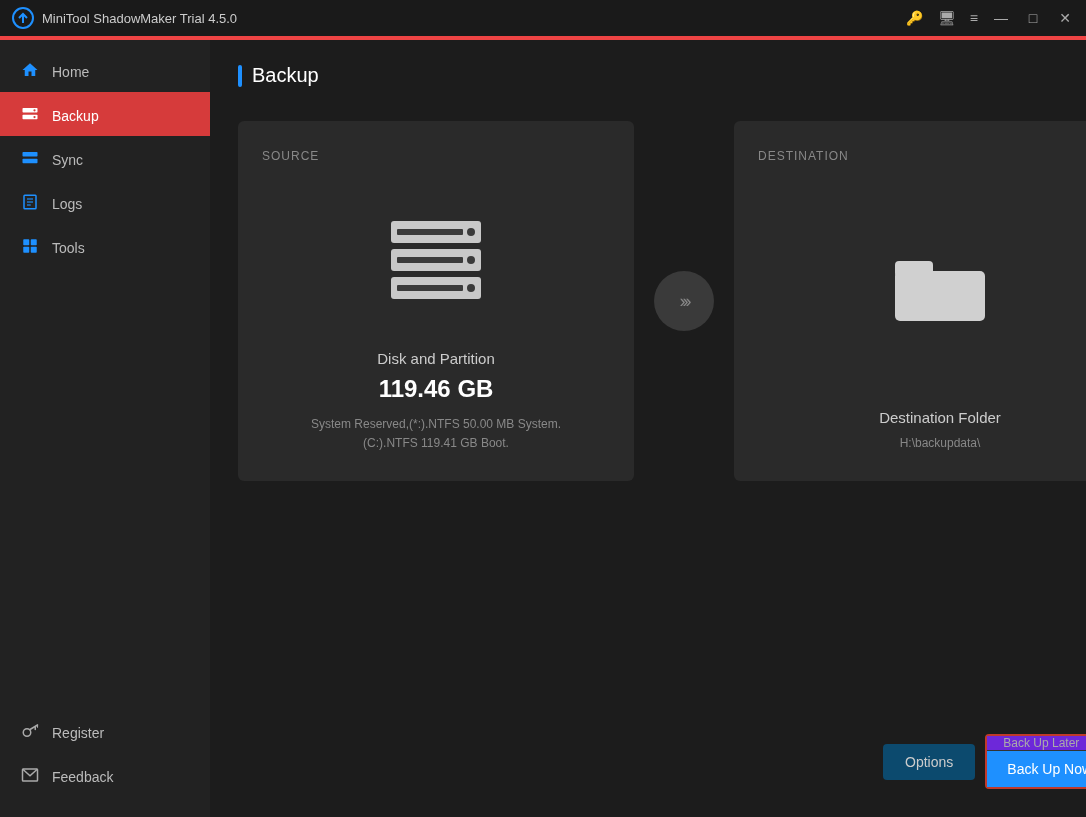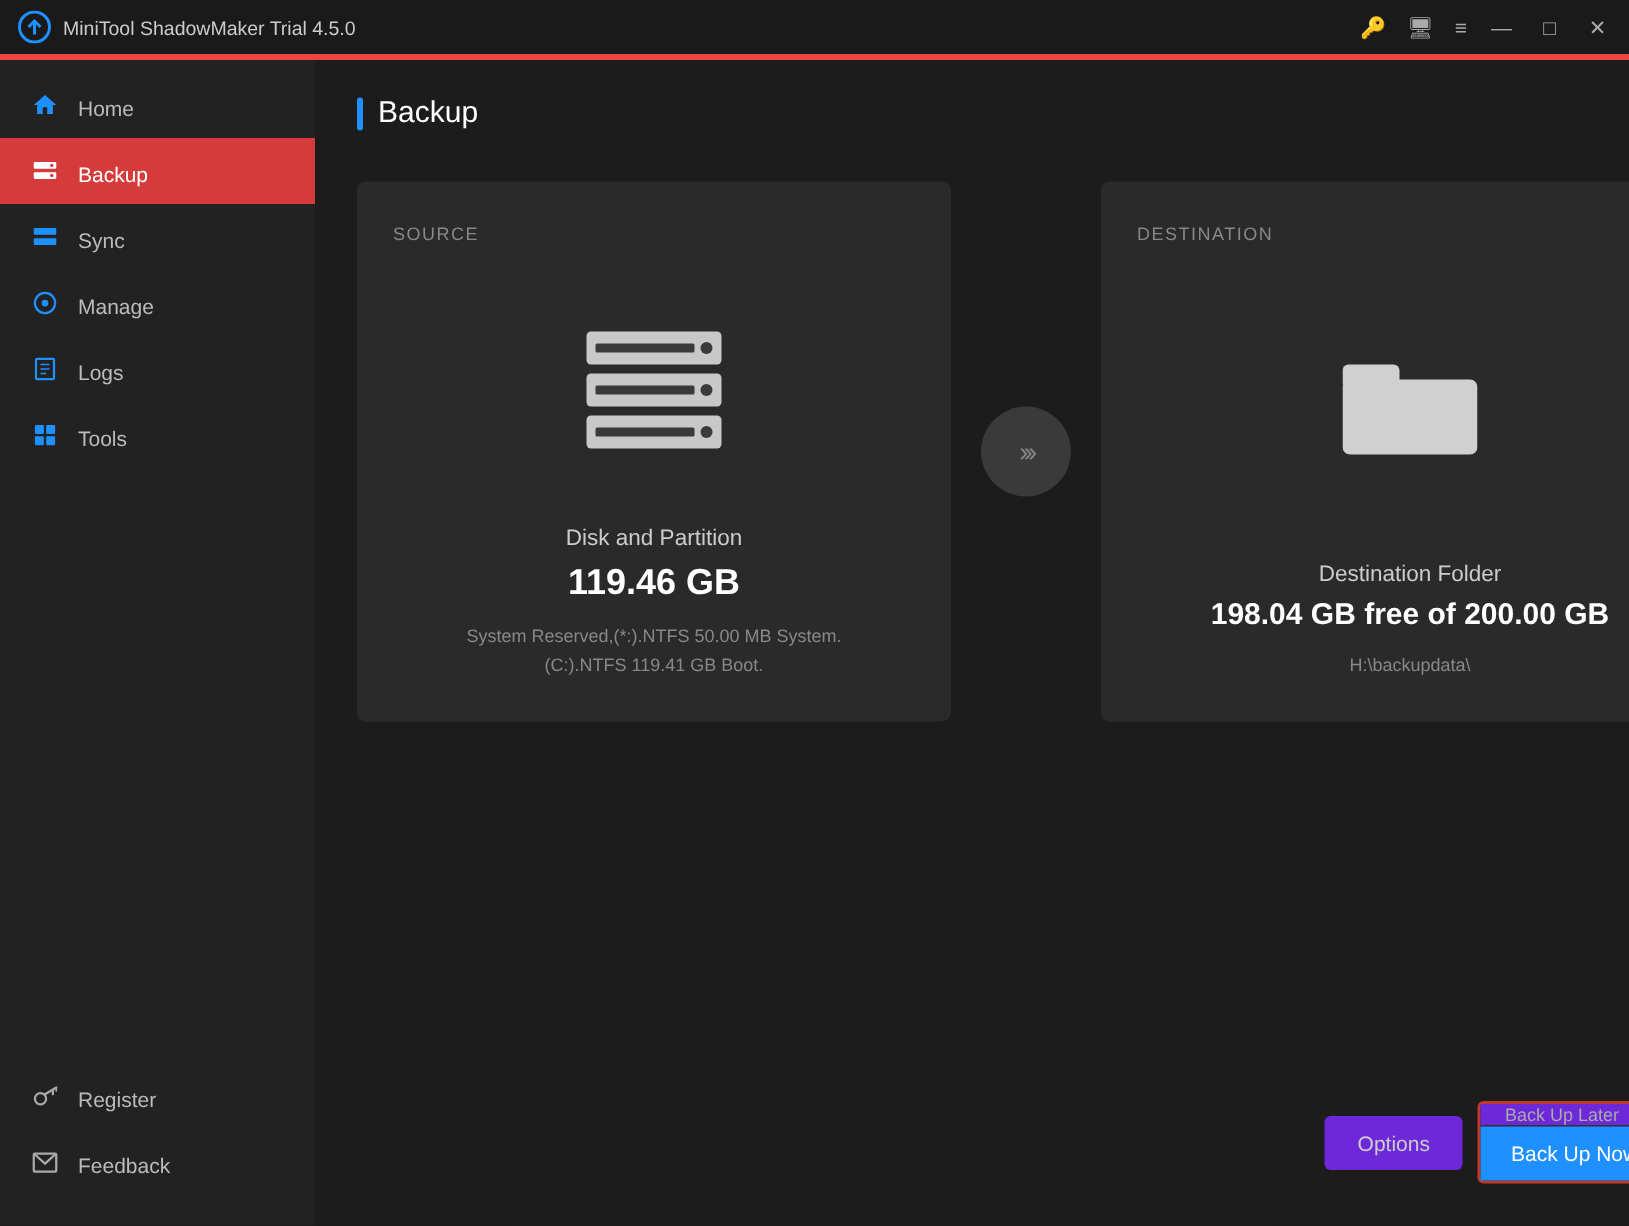--- a/index.html
+++ b/index.html
@@ -237,21 +237,21 @@
     
     .action-bar {
       position: absolute;
       bottom: 28px;
       right: 28px;
       display: flex;
       align-items: center;
       gap: 10px;
     }
     .btn-options {
-      background: #6d28d9;
+      background: #0c4a6e;
       color: #ccc;
       border: none;
       border-radius: 4px;
       padding: 10px 22px;
       font-size: 14px;
       cursor: pointer;
     }
 
     .btn-group-outer {
       border: 2px solid #c0392b;
@@ -338,29 +338,20 @@
       <span>Backup</span>
     </div>
     <div class="nav-item">
       <div class="nav-icon">
         <svg width="18" height="18" viewBox="0 0 24 24" fill="#1e90ff">
           <rect x="2" y="4" width="20" height="6" rx="1"></rect>
           <rect x="2" y="13" width="20" height="6" rx="1"></rect>
         </svg>
       </div>
       <span>Sync</span>
-    </div>
-    <div class="nav-item">
-      <div class="nav-icon">
-        <svg width="18" height="18" viewBox="0 0 24 24" fill="#1e90ff">
-          <circle cx="12" cy="12" r="9" fill="none" stroke="#1e90ff" stroke-width="2"></circle>
-          <circle cx="12" cy="12" r="3" fill="#1e90ff"></circle>
-        </svg>
-      </div>
-      <span>Manage</span>
     </div>
     <div class="nav-item">
       <div class="nav-icon">
         <svg width="18" height="18" viewBox="0 0 24 24" fill="#1e90ff">
           <rect x="4" y="3" width="16" height="18" rx="1" fill="none" stroke="#1e90ff" stroke-width="2"></rect>
           <line x1="8" y1="8" x2="16" y2="8" stroke="#1e90ff" stroke-width="1.5"></line>
           <line x1="8" y1="12" x2="16" y2="12" stroke="#1e90ff" stroke-width="1.5"></line>
           <line x1="8" y1="16" x2="13" y2="16" stroke="#1e90ff" stroke-width="1.5"></line>
         </svg>
       </div>
@@ -443,21 +434,20 @@
         <div class="card-label">DESTINATION</div>
         <div class="card-icon-area">
           <div class="folder-icon">
             <svg width="90" height="70" viewBox="0 0 90 70">
               <rect x="0" y="18" width="90" height="50" rx="5" fill="#d0d0d0"></rect>
               <rect x="0" y="8" width="38" height="16" rx="4" fill="#d0d0d0"></rect>
             </svg>
           </div>
         </div>
         <div class="card-desc">Destination Folder</div>
-        <div class="card-size" style="font-size:20px;">198.04 GB free of 200.00 GB</div>
         <div class="card-detail">H:\backupdata\</div>
       </div>
     </div>
 
     <div class="action-bar">
       <button class="btn-options">Options</button>
 
       <div class="btn-group-outer">
         <button class="btn-later-row">Back Up Later</button>
         <div class="btn-now-row">

